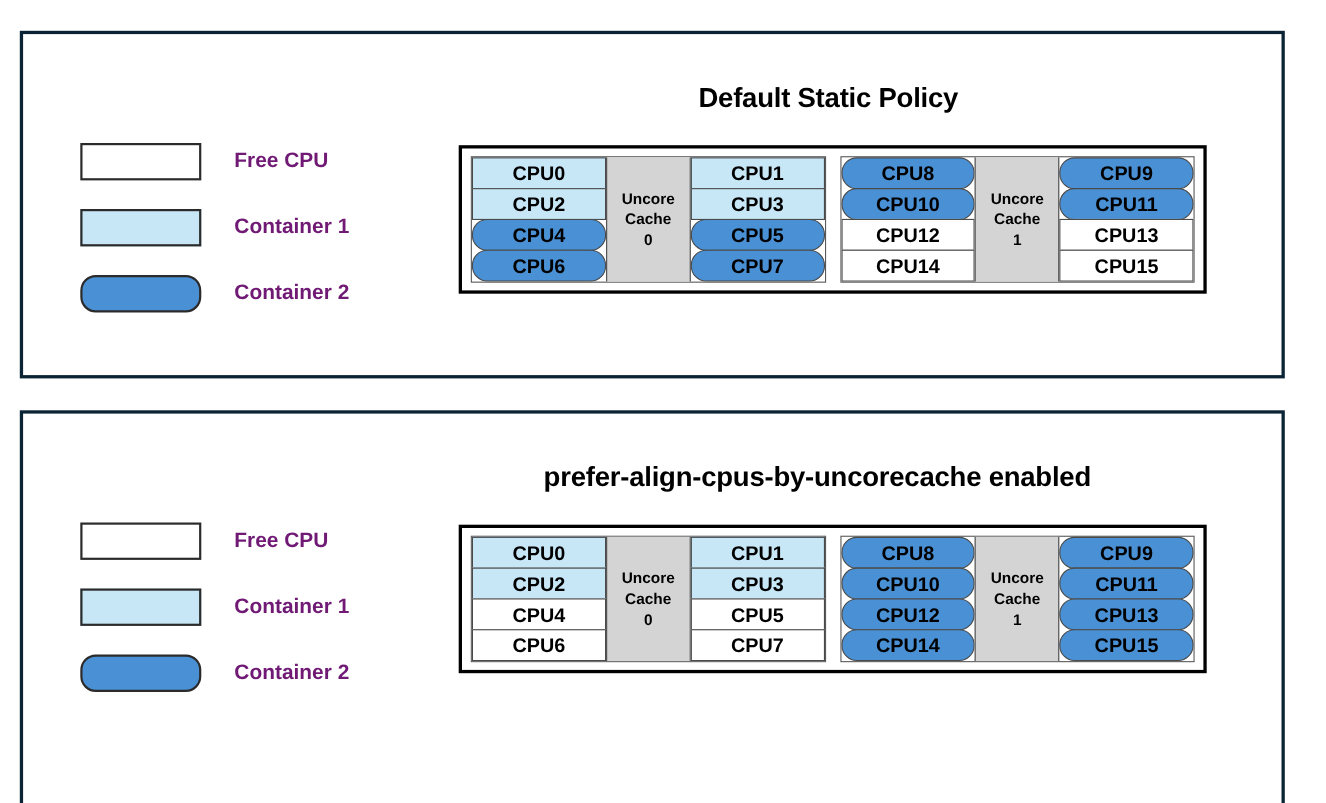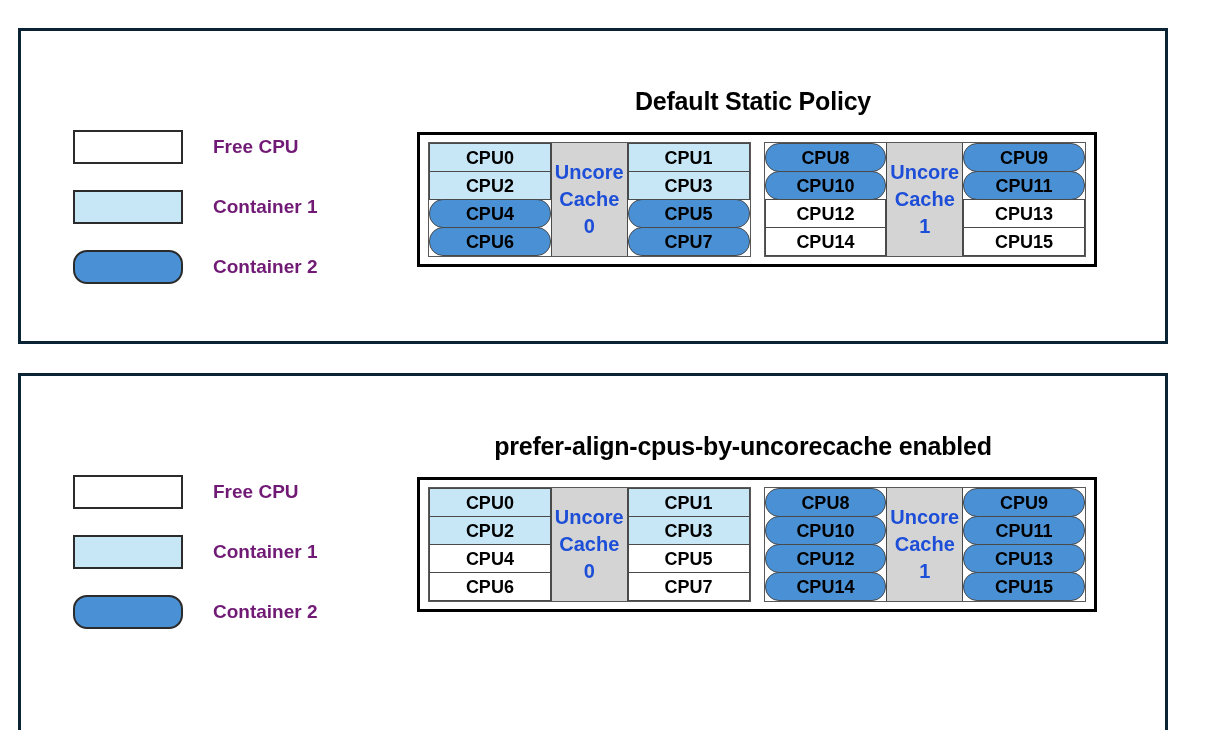--- a/index.html
+++ b/index.html
@@ -23,21 +23,21 @@
     border: 3px solid #0a2435;
     box-sizing: border-box;
     background: #ffffff;
   }
   #panel-top    { top: 28px;  height: 316px; }
   #panel-bottom { top: 373px; height: 396px; }
 
   
   .panel-title {
     position: absolute;
-    top: 56px;
+    top: 44px;
     left: 0;
     width: 100%;
     text-align: center;
     font-size: 25px;
     font-weight: bold;
     color: #000000;
     letter-spacing: -0.2px;
     white-space: nowrap;
   }
   #panel-top .panel-title { padding-left: 320px; box-sizing: border-box; }
@@ -111,23 +111,23 @@
   .cpu-c1   { background: #c7e7f7; }
   .cpu-c2   { background: #4a90d4; border-radius: 14px; }
 
   .cache-box {
     flex: 1 1 auto;
     background: #d4d4d4;
     display: flex;
     flex-direction: column;
     align-items: center;
     justify-content: center;
-    font-size: 20px;
-    font-weight: bold;
-    color: #1d4ed8;
+    font-size: 14px;
+    font-weight: bold;
+    color: #000000;
     line-height: 1.35;
     border-left: 1px solid #4a4a4a;
     border-right: 1px solid #4a4a4a;
     box-sizing: border-box;
   }
   .cache-box span { display: block; }
 </style>
 </head>
 <body>
 

